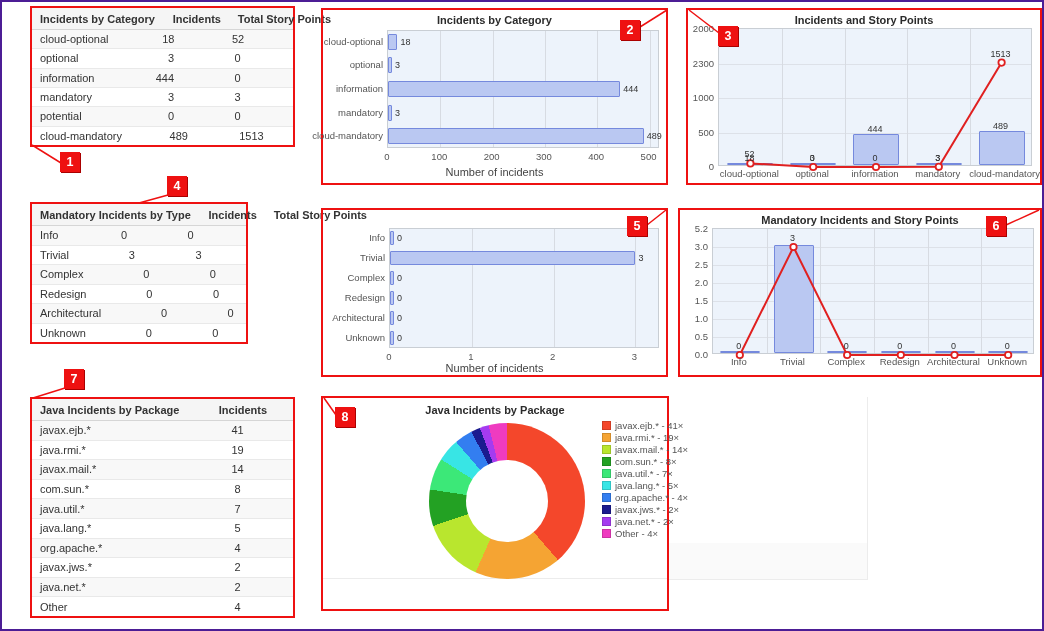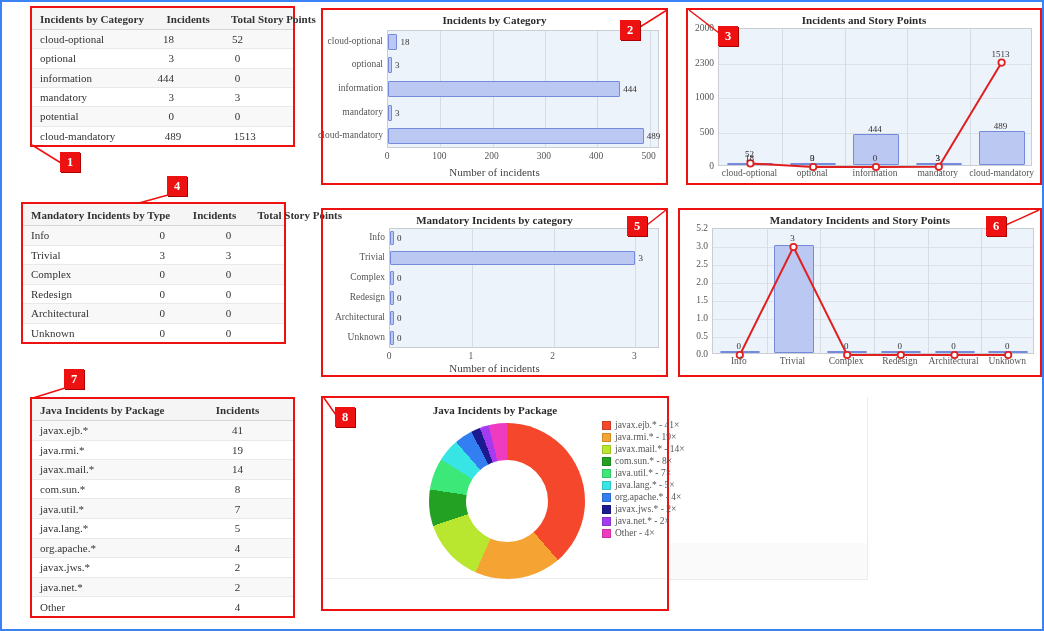--- a/index.html
+++ b/index.html
@@ -1,18 +1,18 @@
 <!DOCTYPE html>
 <html><head>
 <meta charset="utf-8">
 <style>
   html,body{margin:0;padding:0;background:#e9e9e9;}
   .stage{position:relative;width:1044px;height:631px;background:#ffffff;
-         border:2px solid #3b82f6;box-sizing:border-box;overflow:hidden;
-         font-family:Liberation Serif, serif;}
+         border:2px solid #4c1d95;box-sizing:border-box;overflow:hidden;
+         font-family:Liberation Sans, sans-serif;}
   
   .faint-line{position:absolute;left:321px;top:576px;width:346px;height:1px;background:#ececec;z-index:1;}
   .faint-panel{position:absolute;left:667px;top:395px;width:198px;height:182px;
                border-right:1px solid #ececec;border-bottom:1px solid #ececec;z-index:1;}
   .faint-row{position:absolute;left:667px;top:541px;width:198px;height:36px;background:#fafafa;z-index:1;}
 
   
   .panel{position:absolute;border:2px solid #ee1111;box-sizing:border-box;z-index:10;}
 
   
@@ -186,21 +186,21 @@
         <div class="val-label c-center" style="left: 218.4px; top: 143px; width: 62.8px;">3</div>
         <div class="val-label c-center" style="left: 281.2px; top: 111.259px; width: 62.8px;">489</div>
         <div class="val-label c-center" style="left: 30px; top: 139.412px; width: 62.8px;">52</div>
         <div class="val-label c-center" style="left: 92.8px; top: 143px; width: 62.8px;">0</div>
         <div class="val-label c-center" style="left: 155.6px; top: 143px; width: 62.8px;">0</div>
         <div class="val-label c-center" style="left: 218.4px; top: 142.793px; width: 62.8px;">3</div>
         <div class="val-label c-center" style="left: 281.2px; top: 38.603px; width: 62.8px;">1513</div>
       </div>
   </div>
 
-  <div class="panel" style="left:19px;top:200px;width:265px;height:142px">
+  <div class="panel" style="left:28px;top:200px;width:218px;height:142px">
     <div class="table-body">
       <div class="thead">
         <span class="cell c-name">Mandatory Incidents by Type</span>
         <span class="cell c-num">Incidents</span>
         <span class="cell c-pts">Total Story Points</span>
       </div>
       <div class="rows" id="t4-rows">
           <div class="trow">
             <div class="cell c-name">Info</div>
             <div class="cell c-num">0</div>
@@ -230,21 +230,20 @@
             <div class="cell c-name">Unknown</div>
             <div class="cell c-num">0</div>
             <div class="cell c-pts">0</div>
           </div>
         </div>
     </div>
   </div>
 
   <div class="panel" style="left:319px;top:206px;width:347px;height:169px">
     <div class="chart-body" id="c5">
-      <div class="chart-title">Mandatory Incidents by category</div>
       <div class="axis-label" style="top:152px">Number of incidents</div>
     <div class="plot" style="left: 66px; top: 18px; width: 270px; height: 120px;">
           <div class="grid-v" style="left: 81.8182px;"></div>
           <div class="grid-v" style="left: 163.636px;"></div>
           <div class="grid-v" style="left: 245.455px;"></div>
         </div>
         <div class="tick-label" style="left: 51px; top: 141px; width: 30px;">0</div>
         <div class="tick-label" style="left: 132.818px; top: 141px; width: 30px;">1</div>
         <div class="tick-label" style="left: 214.636px; top: 141px; width: 30px;">2</div>
         <div class="tick-label" style="left: 296.455px; top: 141px; width: 30px;">3</div>

